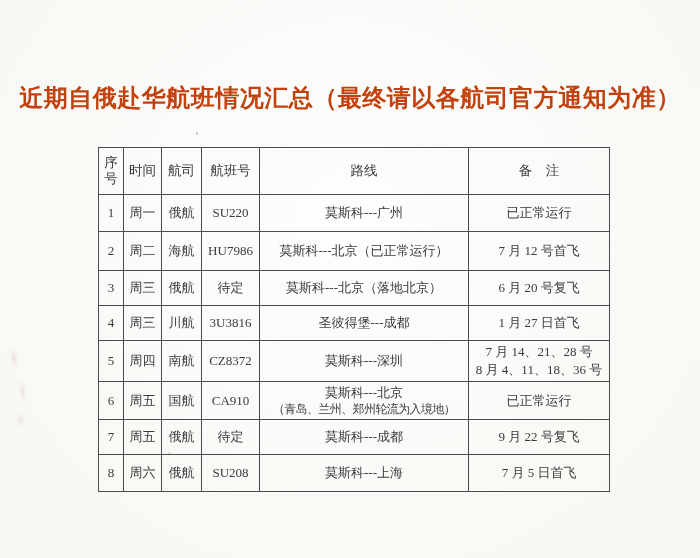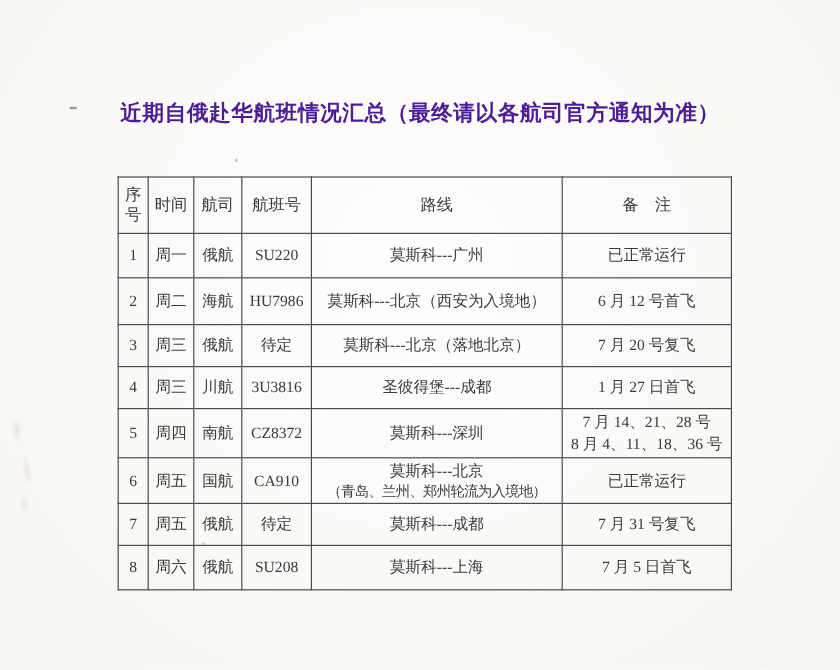--- a/index.html
+++ b/index.html
@@ -16,24 +16,24 @@
       #fbfbf8;
     font-family: "Liberation Serif", "DejaVu Serif", serif;
     color: #383838;
   }
   .doc-title {
     position: absolute;
     top: 82px;
     left: 0;
     width: 700px;
     text-align: center;
-    font-size: 18px;
+    font-size: 24px;
     font-weight: 600;
     letter-spacing: 0.5px;
-    color: #4c1d95;
+    color: #c2410c;
   }
   table.flight-table {
     position: absolute;
     left: 98px;
     top: 147px;
     width: 511px;
     border-collapse: collapse;
     table-layout: fixed;
   }
   .flight-table td {
@@ -143,31 +143,31 @@
       <td>SU220</td>
       <td>莫斯科---广州</td>
       <td>已正常运行</td>
     </tr>
 
     <tr class="r2">
       <td>2</td>
       <td>周二</td>
       <td>海航</td>
       <td>HU7986</td>
-      <td>莫斯科---北京（西安为入境地）</td>
-      <td>6 月 12 号首飞</td>
+      <td>莫斯科---北京（已正常运行）</td>
+      <td>7 月 12 号首飞</td>
     </tr>
 
     <tr class="r3">
       <td>3</td>
       <td>周三</td>
       <td>俄航</td>
       <td>待定</td>
       <td>莫斯科---北京（落地北京）</td>
-      <td>7 月 20 号复飞</td>
+      <td>6 月 20 号复飞</td>
     </tr>
 
     <tr class="r4">
       <td>4</td>
       <td>周三</td>
       <td>川航</td>
       <td>3U3816</td>
       <td>圣彼得堡---成都</td>
       <td>1 月 27 日首飞</td>
     </tr>
@@ -195,21 +195,21 @@
       </td>
       <td>已正常运行</td>
     </tr>
 
     <tr class="r7">
       <td>7</td>
       <td>周五</td>
       <td>俄航</td>
       <td>待定</td>
       <td>莫斯科---成都</td>
-      <td>7 月 31 号复飞</td>
+      <td>9 月 22 号复飞</td>
     </tr>
 
     <tr class="r8">
       <td>8</td>
       <td>周六</td>
       <td>俄航</td>
       <td>SU208</td>
       <td>莫斯科---上海</td>
       <td>7 月 5 日首飞</td>
     </tr>

